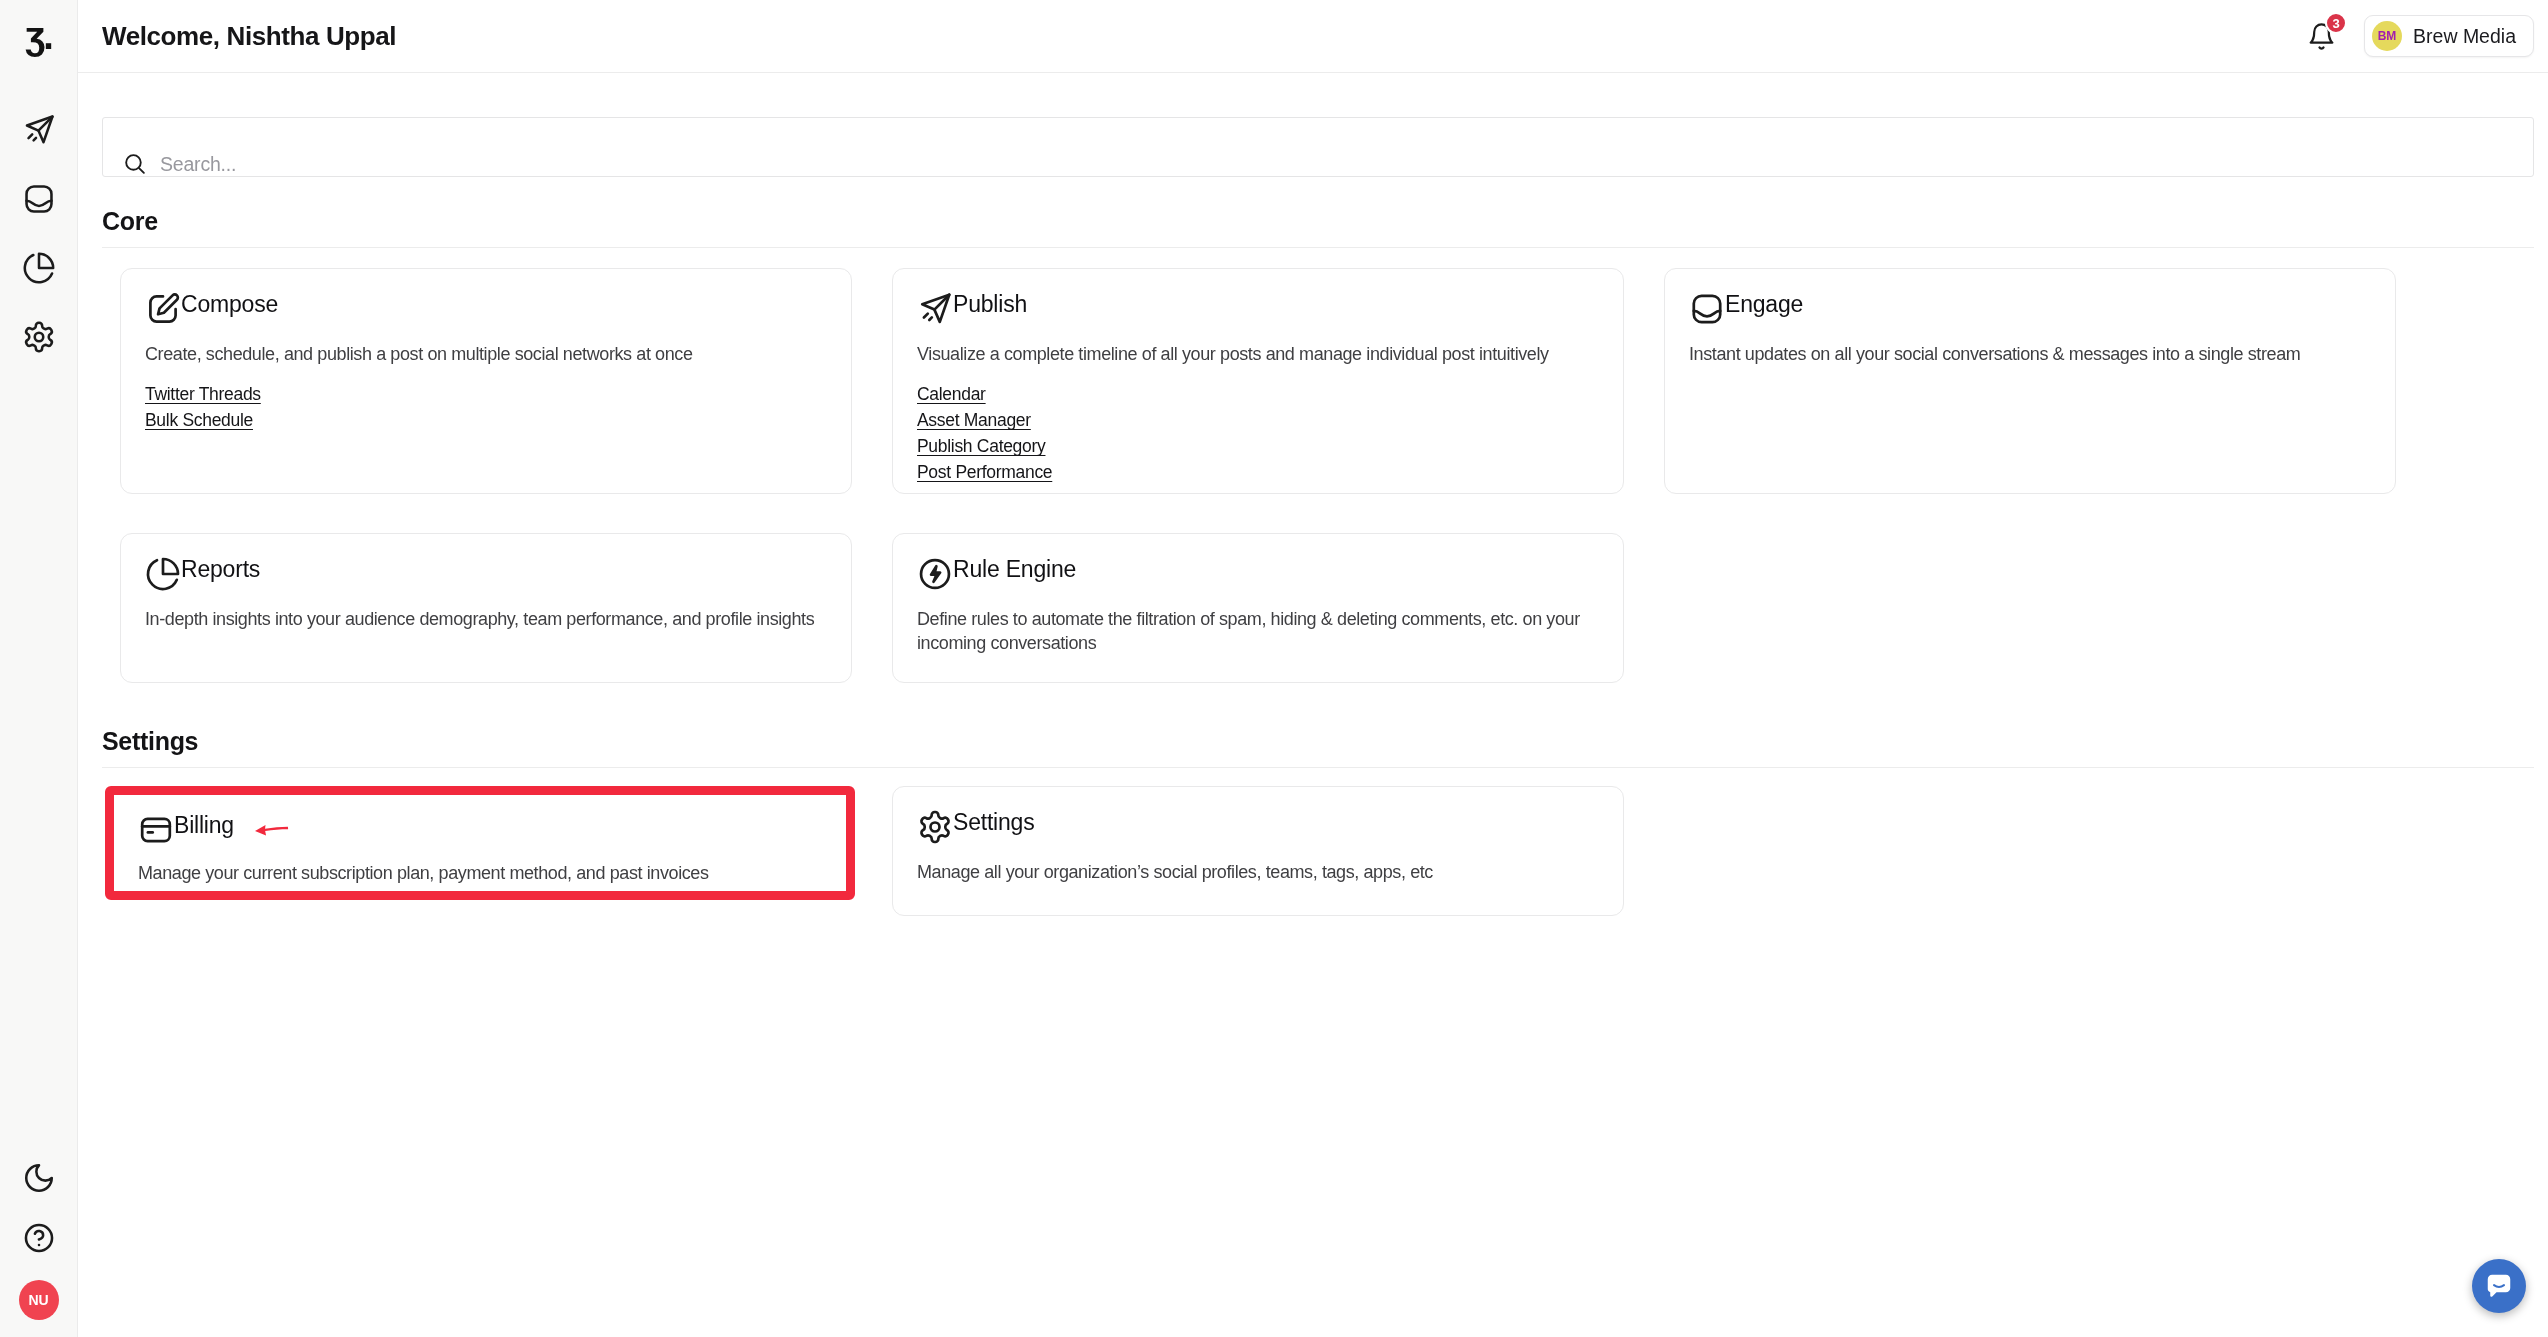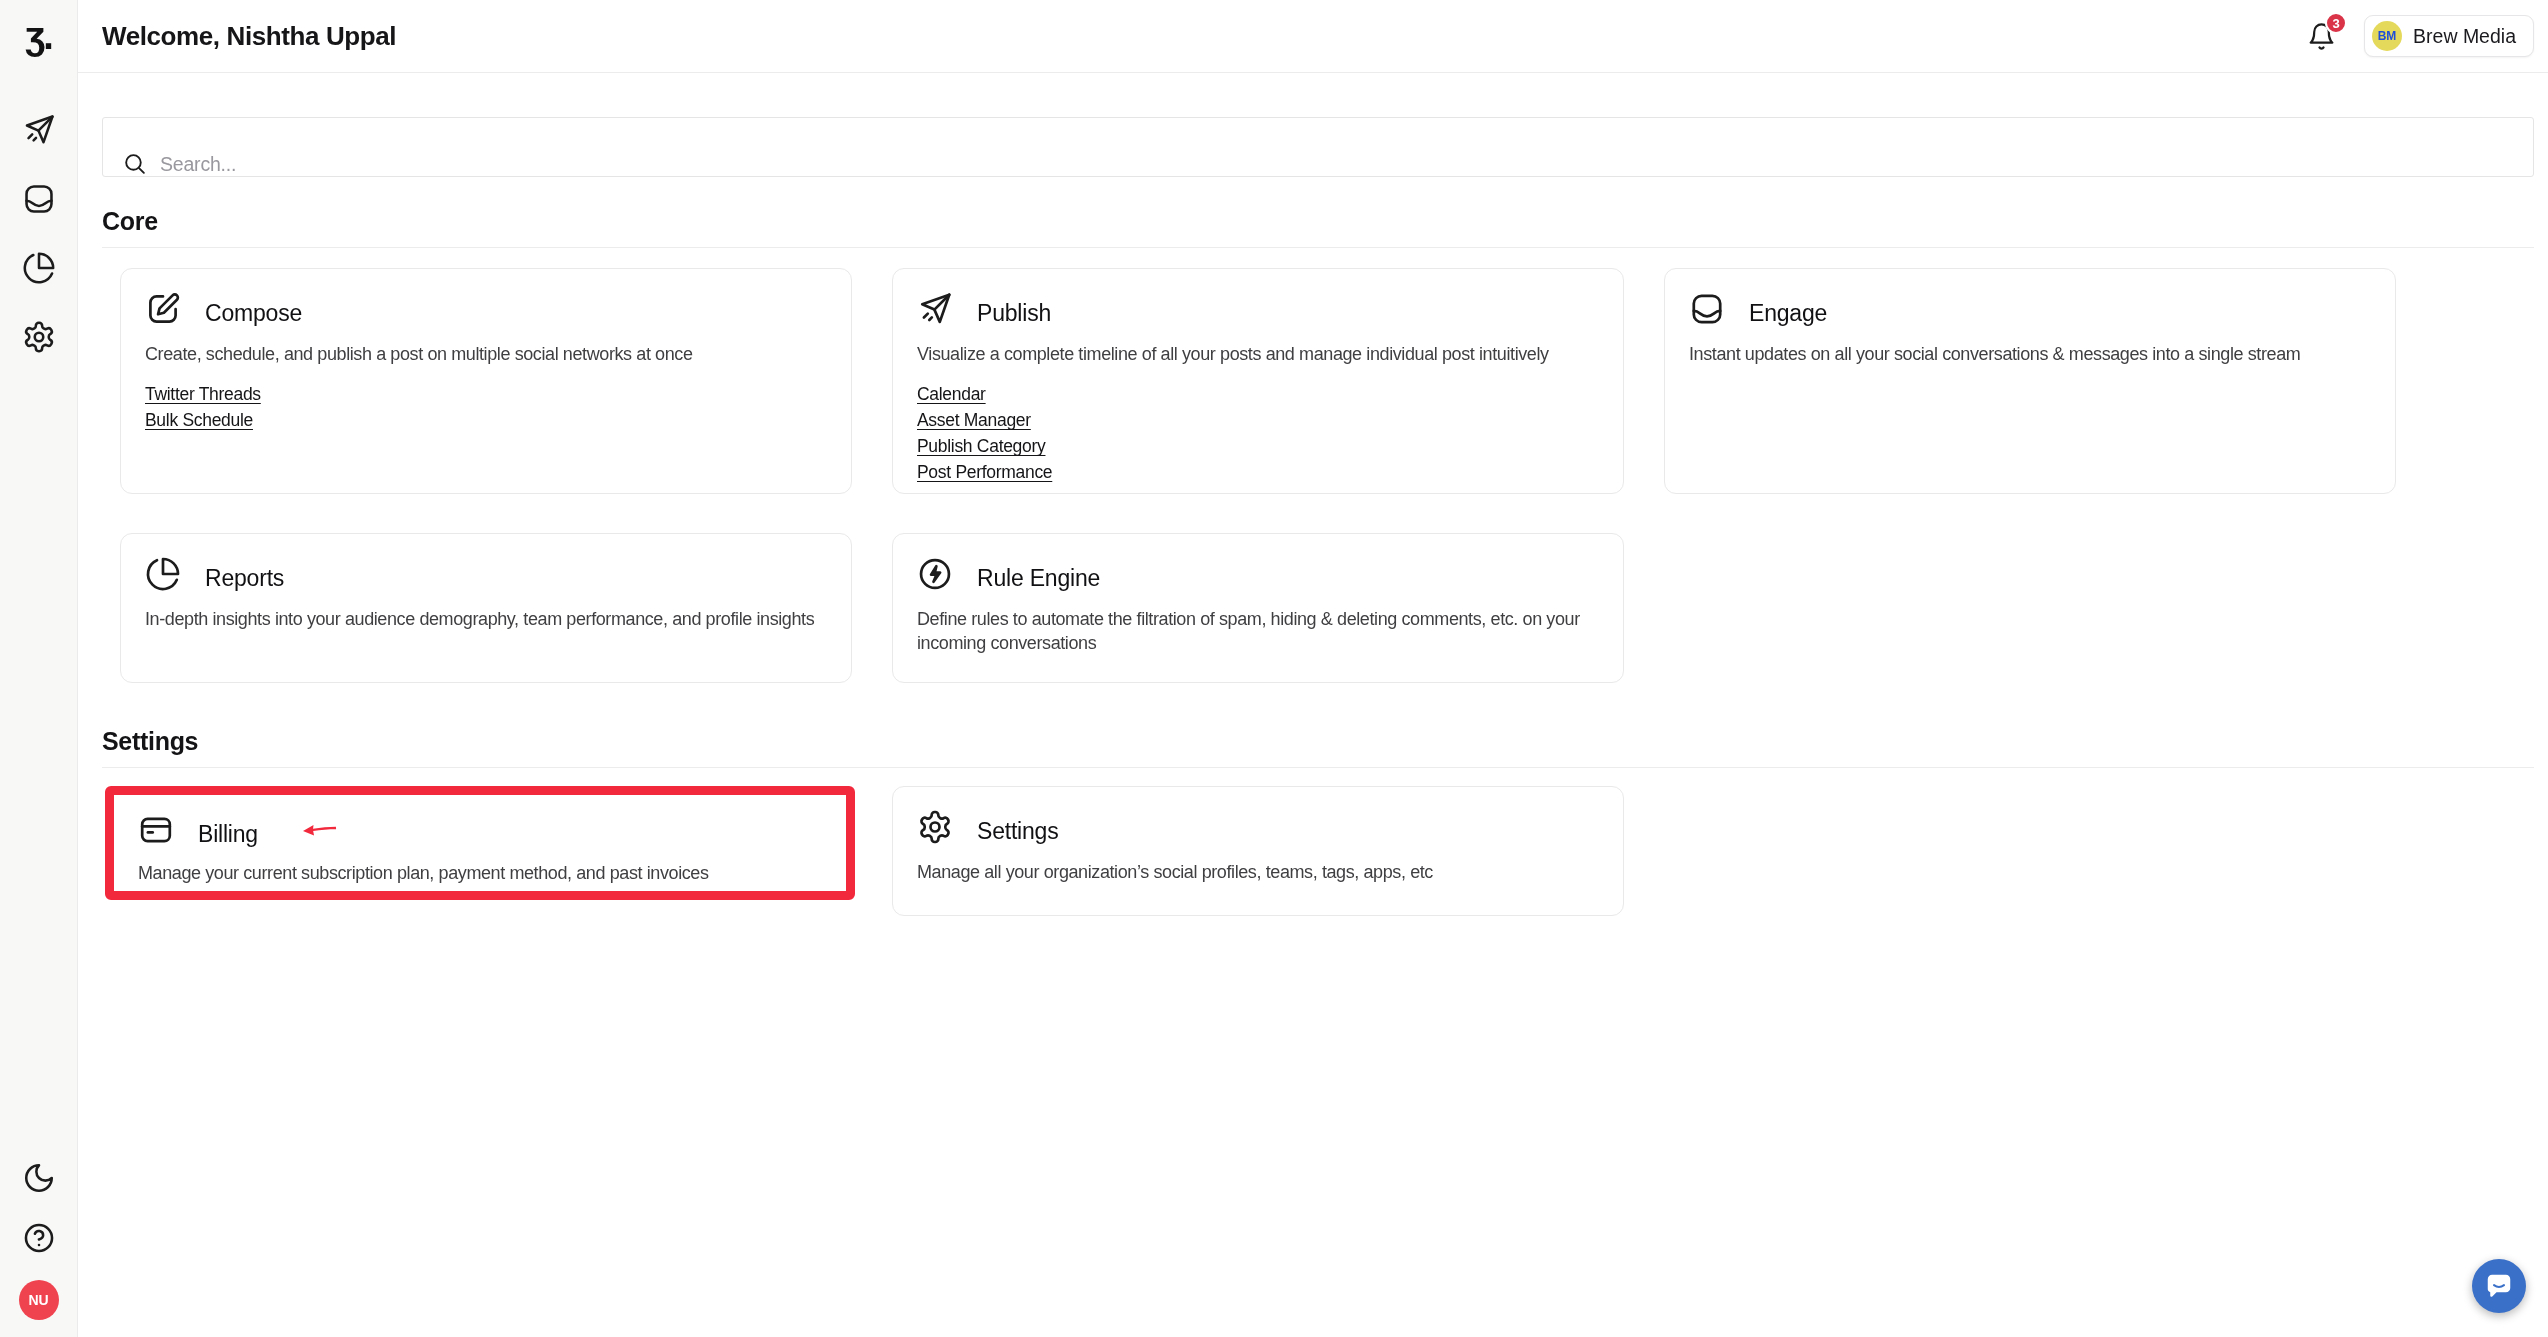--- a/index.html
+++ b/index.html
@@ -43,21 +43,21 @@
     position:absolute; top:-7px; right:-9px; min-width:22px; height:22px; border-radius:11px;
     background:#da3449; border:2px solid #ffffff; color:#fff; font-size:13px; font-weight:700;
     display:flex; align-items:center; justify-content:center; letter-spacing:0;
   }
   .account-btn {
     height:42px; background:#fff; border:1px solid #e6e6e8; border-radius:9px;
     box-shadow:0 1px 2px rgba(0,0,0,.05);
     display:flex; align-items:center; gap:11px; padding:0 17px 0 7px; cursor:pointer;
   }
   .avatar-bm {
-    width:30px; height:30px; border-radius:50%; background:#e5d95c; color:#1d4ed8;
+    width:30px; height:30px; border-radius:50%; background:#e5d95c; color:#a21caf;
     font-size:12px; font-weight:700; display:flex; align-items:center; justify-content:center; letter-spacing:0;
   }
   .account-name { font-size:19.5px; color:#1b1b1f; font-weight:500; }
 
   
   .content { padding:0 14px 0 24px; }
   .searchbox {
     margin-top:44px; height:60px; border:1px solid #e5e5e6; border-radius:3px; background:#fff;
     display:flex; align-items:flex-end; padding:0 19px; gap:13px;
   }
@@ -72,21 +72,21 @@
   .section-divider { margin-top:12px; border-top:1px solid #ececec; height:0; }
 
   .cards-row { margin:20px 0 0 18px; display:flex; gap:40px; align-items:flex-start; }
   .cards-row.r2 { margin-top:39px; }
   .card {
     width:732px; background:#fff; border:1px solid #e9e9ea; border-radius:12px;
     padding:22px 24px; cursor:pointer;
   }
   .card.h1 { height:226px; }
   .card.h2 { height:150px; }
-  .card-head { display:flex; align-items:flex-end; gap:24px; }
+  .card-head { display:flex; align-items:flex-start; gap:0; }
   .card-head svg { width:36px; height:36px; flex:0 0 auto; }
   .card-title { font-size:23px; font-weight:500; color:#111114; letter-spacing:-0.2px; }
   .card-desc { margin-top:15px; font-size:18px; letter-spacing:-0.4px; color:#3f3f42; line-height:1.35; }
   .card-links { margin-top:15px; display:flex; flex-direction:column; }
   .card-links a {
     font-size:17.5px; letter-spacing:-0.3px; color:#151518; text-decoration:underline;
     text-underline-offset:3px; line-height:26px; cursor:pointer; width:max-content;
   }
 
   

